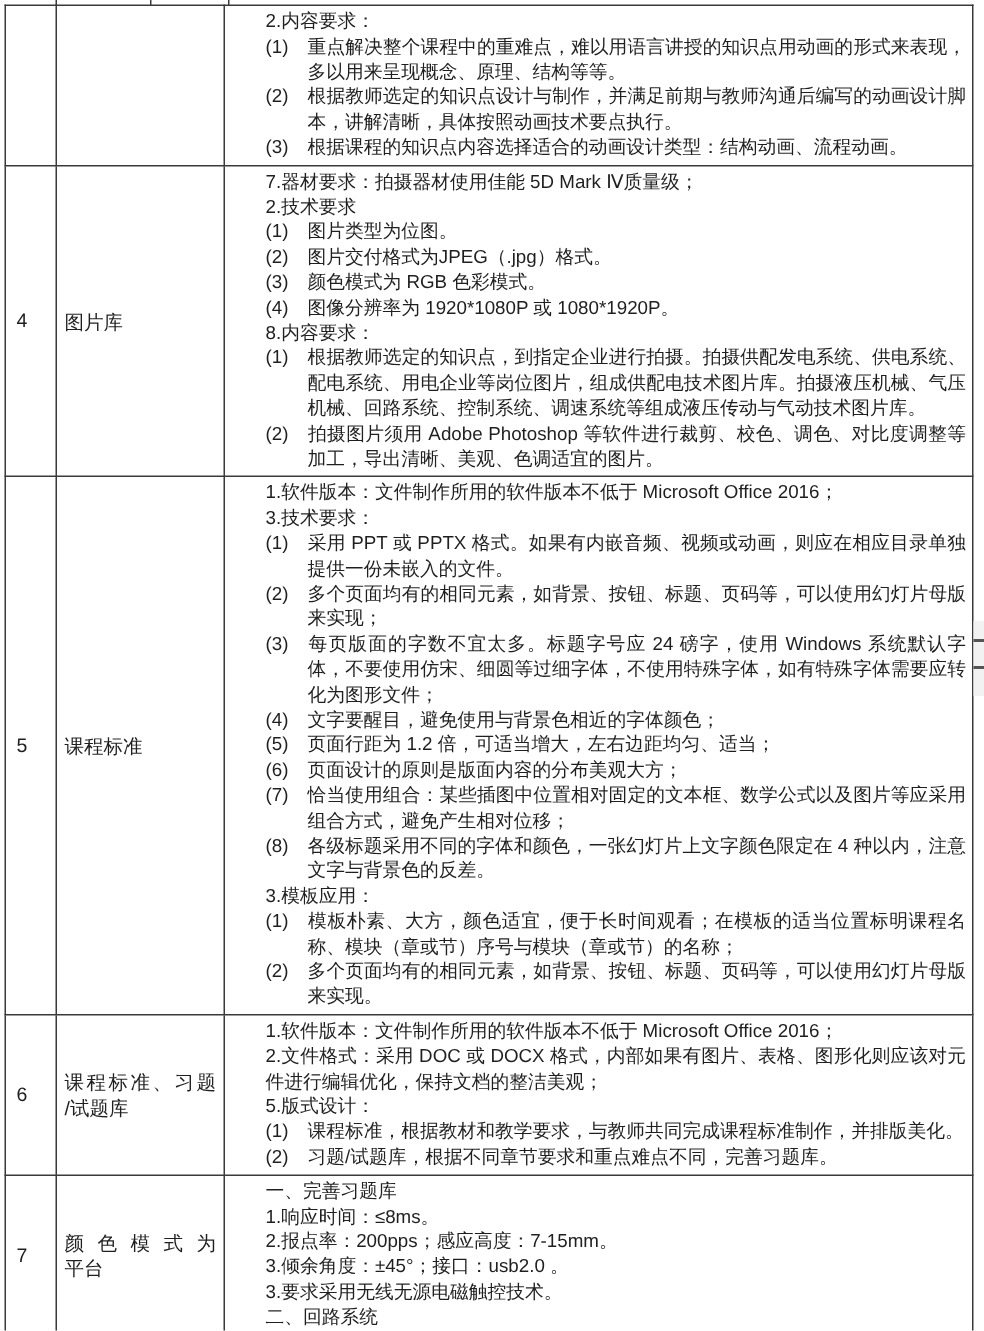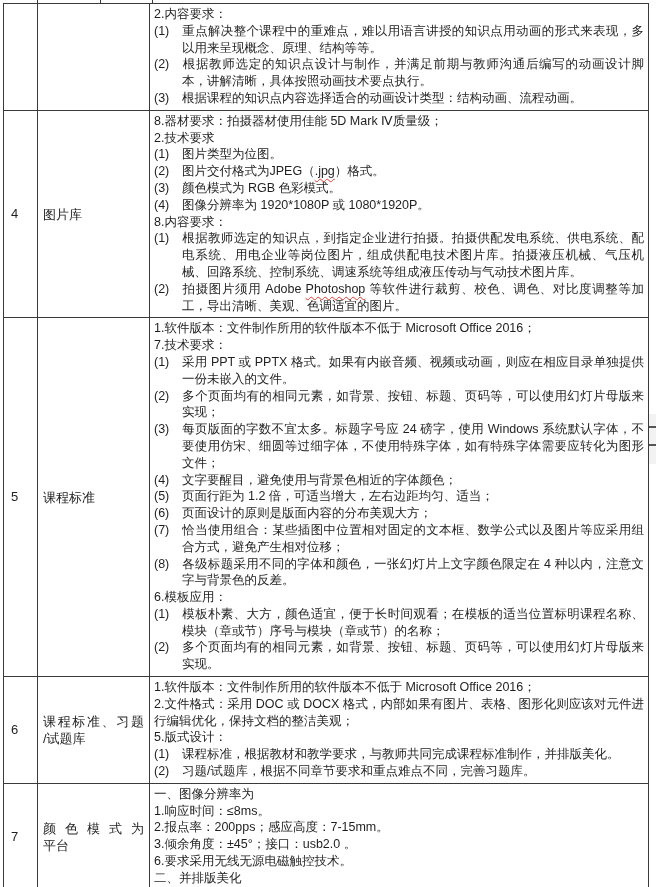--- a/index.html
+++ b/index.html
@@ -14,25 +14,25 @@
   }
   td{border:1px solid #3a3a3a;padding:0;vertical-align:middle;background:#fff;}
   td.num{padding:2px 2px 2px 7px;font-size:13px;line-height:16px;vertical-align:middle;}
   td.name{padding:10px 5px;font-size:13px;line-height:17px;vertical-align:middle;}
   td.name .name-line{text-align:left;}
   td.name .name-line.justified{text-align-last:justify;}
   td.content{padding:2px 4px 3px 4px;vertical-align:top;}
   .para{
     font-size:12.5px;line-height:16.8px;text-align:justify;
     word-break:break-all;
+    margin-left:23px;
   }
   .para.item{padding-left:28px;text-indent:-28px;}
   .marker{display:inline-block;width:28px;text-indent:0;}
   .sq{
-    text-decoration:underline;
     text-decoration-style:wavy;
     text-decoration-color:#e03a2f;
     text-decoration-thickness:1px;
     text-underline-offset:3px;
   }
   .top-tick{position:absolute;top:0;width:1px;height:4px;background:#3a3a3a;}
   .edge-strip{position:absolute;left:649px;top:414px;width:7px;height:50px;background:#f2f2f2;}
   .edge-dash{position:absolute;left:649px;width:7px;height:2px;background:#555;}
 </style>
 </head>
@@ -56,46 +56,46 @@
           <div class="para">2.内容要求：</div>
           <div class="para item"><span class="marker">(1)</span>重点解决整个课程中的重难点，难以用语言讲授的知识点用动画的形式来表现，多以用来呈现概念、原理、结构等等。</div>
           <div class="para item"><span class="marker">(2)</span>根据教师选定的知识点设计与制作，并满足前期与教师沟通后编写的动画设计脚本，讲解清晰，具体按照动画技术要点执行。</div>
           <div class="para item"><span class="marker">(3)</span>根据课程的知识点内容选择适合的动画设计类型：结构动画、流程动画。</div>
         </td>
       </tr>
       <tr>
         <td class="num">4</td>
         <td class="name">图片库</td>
         <td class="content">
-          <div class="para">8.器材要求：拍摄器材使用佳能 5D Mark Ⅳ质量级；</div>
+          <div class="para">7.器材要求：拍摄器材使用佳能 5D Mark Ⅳ质量级；</div>
           <div class="para">2.技术要求</div>
           <div class="para item"><span class="marker">(1)</span>图片类型为位图。</div>
           <div class="para item"><span class="marker">(2)</span>图片交付格式为JPEG（<span class="sq">.jpg</span>）格式。</div>
           <div class="para item"><span class="marker">(3)</span>颜色模式为 RGB 色彩模式。</div>
           <div class="para item"><span class="marker">(4)</span>图像分辨率为 1920*1080P 或 1080*1920P。</div>
           <div class="para">8.内容要求：</div>
           <div class="para item"><span class="marker">(1)</span>根据教师选定的知识点，到指定企业进行拍摄。拍摄供配发电系统、供电系统、配电系统、用电企业等岗位图片，组成供配电技术图片库。拍摄液压机械、气压机械、回路系统、控制系统、调速系统等组成液压传动与气动技术图片库。</div>
           <div class="para item"><span class="marker">(2)</span>拍摄图片须用 Adobe <span class="sq">Photoshop</span> 等软件进行裁剪、校色、调色、对比度调整等加工，导出清晰、美观、色调适宜的图片。</div>
         </td>
       </tr>
       <tr>
         <td class="num">5</td>
         <td class="name">课程标准</td>
         <td class="content">
           <div class="para">1.软件版本：文件制作所用的软件版本不低于 Microsoft Office 2016；</div>
-          <div class="para">7.技术要求：</div>
+          <div class="para">3.技术要求：</div>
           <div class="para item"><span class="marker">(1)</span>采用 PPT 或 PPTX 格式。如果有内嵌音频、视频或动画，则应在相应目录单独提供一份未嵌入的文件。</div>
           <div class="para item"><span class="marker">(2)</span>多个页面均有的相同元素，如背景、按钮、标题、页码等，可以使用幻灯片母版来实现；</div>
           <div class="para item"><span class="marker">(3)</span>每页版面的字数不宜太多。标题字号应 24 磅字，使用 Windows 系统默认字体，不要使用仿宋、细圆等过细字体，不使用特殊字体，如有特殊字体需要应转化为图形文件；</div>
           <div class="para item"><span class="marker">(4)</span>文字要醒目，避免使用与背景色相近的字体颜色；</div>
           <div class="para item"><span class="marker">(5)</span>页面行距为 1.2 倍，可适当增大，左右边距均匀、适当；</div>
           <div class="para item"><span class="marker">(6)</span>页面设计的原则是版面内容的分布美观大方；</div>
           <div class="para item"><span class="marker">(7)</span>恰当使用组合：某些插图中位置相对固定的文本框、数学公式以及图片等应采用组合方式，避免产生相对位移；</div>
           <div class="para item"><span class="marker">(8)</span>各级标题采用不同的字体和颜色，一张幻灯片上文字颜色限定在 4 种以内，注意文字与背景色的反差。</div>
-          <div class="para">6.模板应用：</div>
+          <div class="para">3.模板应用：</div>
           <div class="para item"><span class="marker">(1)</span>模板朴素、大方，颜色适宜，便于长时间观看；在模板的适当位置标明课程名称、模块（章或节）序号与模块（章或节）的名称；</div>
           <div class="para item"><span class="marker">(2)</span>多个页面均有的相同元素，如背景、按钮、标题、页码等，可以使用幻灯片母版来实现。</div>
         </td>
       </tr>
       <tr>
         <td class="num">6</td>
         <td class="name">
           <div class="name-line justified">课程标准、习题</div>
           <div class="name-line">/试题库</div>
         </td>
@@ -107,26 +107,26 @@
           <div class="para item"><span class="marker">(2)</span>习题/试题库，根据不同章节要求和重点难点不同，完善习题库。</div>
         </td>
       </tr>
       <tr>
         <td class="num">7</td>
         <td class="name">
           <div class="name-line justified">颜色模式为</div>
           <div class="name-line">平台</div>
         </td>
         <td class="content">
-          <div class="para">一、图像分辨率为</div>
+          <div class="para">一、完善习题库</div>
           <div class="para">1.响应时间：≤8ms。</div>
           <div class="para">2.报点率：200pps；感应高度：7-15mm。</div>
           <div class="para">3.倾余角度：±45°；接口：usb2.0 。</div>
-          <div class="para">6.要求采用无线无源电磁触控技术。</div>
-          <div class="para">二、并排版美化</div>
+          <div class="para">3.要求采用无线无源电磁触控技术。</div>
+          <div class="para">二、回路系统</div>
         </td>
       </tr>
     </tbody>
 </table>
 
 <div class="edge-strip"></div>
 <div class="edge-dash" style="top:426px"></div>
 <div class="edge-dash" style="top:444px"></div>
 
 </body></html>

